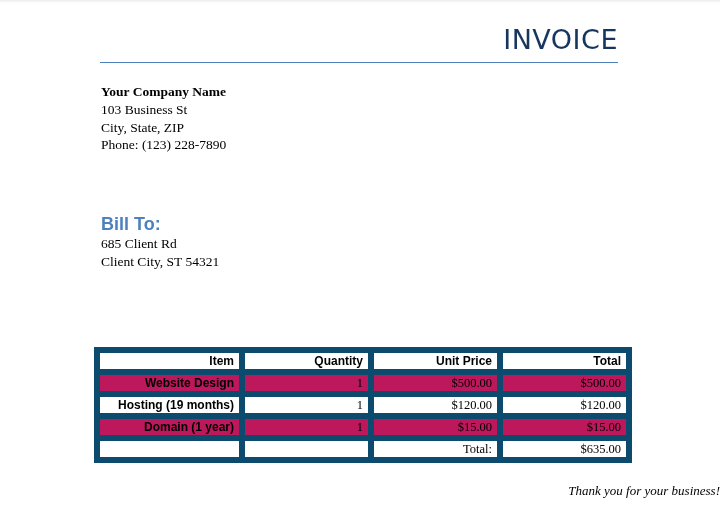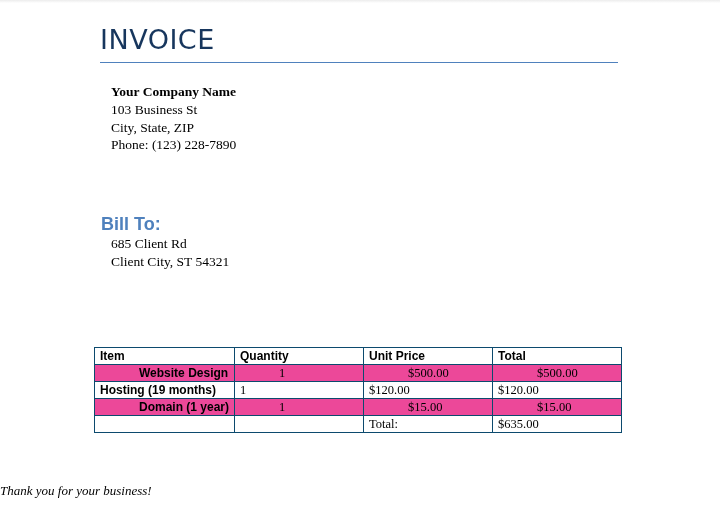--- a/index.html
+++ b/index.html
@@ -19,38 +19,38 @@
       position: absolute;
       left: 0; top: 0;
       width: 720px; height: 3px;
       background: linear-gradient(#ececec, #ffffff);
     }
     .title {
       position: absolute;
       left: 100px;
       width: 518px;
       top: 22px;
-      text-align: left;
+      text-align: right;
       font-family: "DejaVu Sans", "Liberation Sans", sans-serif;
       font-size: 27px;
       color: #17365d;
       letter-spacing: 0.5px;
       line-height: 36px;
     }
     .title-rule {
       position: absolute;
       left: 100px;
       top: 62px;
       width: 518px;
       height: 1px;
       background: #4f81bd;
     }
     .block {
       position: absolute;
-      left: 111px;
+      left: 101px;
       font-family: "Liberation Serif", "DejaVu Serif", serif;
       font-size: 13.5px;
       line-height: 17.8px;
     }
     .company { top: 83px; }
     .company .name { font-weight: bold; }
     .billto-heading {
       position: absolute;
       left: 101px;
       top: 214px;
@@ -62,42 +62,42 @@
     .client { top: 235px; }
     table.items {
       position: absolute;
       left: 94px;
       top: 347px;
       border-collapse: collapse;
       font-family: "Liberation Sans", "DejaVu Sans", sans-serif;
       font-size: 12px;
     }
     table.items td, table.items th {
-      border: 1px solid #0c4a6e;
+      border: 6px solid #0c4a6e;
       padding: 0 5px;
       height: 16px;
       line-height: 16px;
-      text-align: left;
+      text-align: right;
       vertical-align: middle;
       white-space: nowrap;
     }
     table.items th { font-weight: bold; background: #fff; }
     table.items td.item-cell { font-weight: bold; }
     table.items td.num { font-family: "Liberation Serif", "DejaVu Serif", serif; font-size: 12.5px; }
-    table.items tr.shaded td { background: #ec4899; padding-left: 44px; }
+    table.items tr.shaded td { background: #be185d; padding-left: 44px; }
     col.c1 { width: 129px; }
     col.c2 { width: 129px; }
     col.c3 { width: 129px; }
     col.c4 { width: 129px; }
     .thanks {
       position: absolute;
       left: 0;
       width: 720px;
       top: 483px;
-      text-align: left;
+      text-align: right;
       font-family: "Liberation Serif", "DejaVu Serif", serif;
       font-style: italic;
       font-size: 13px;
     }
   </style>
 </head>
 <body>
 
 <div class="top-shadow"></div>
 

